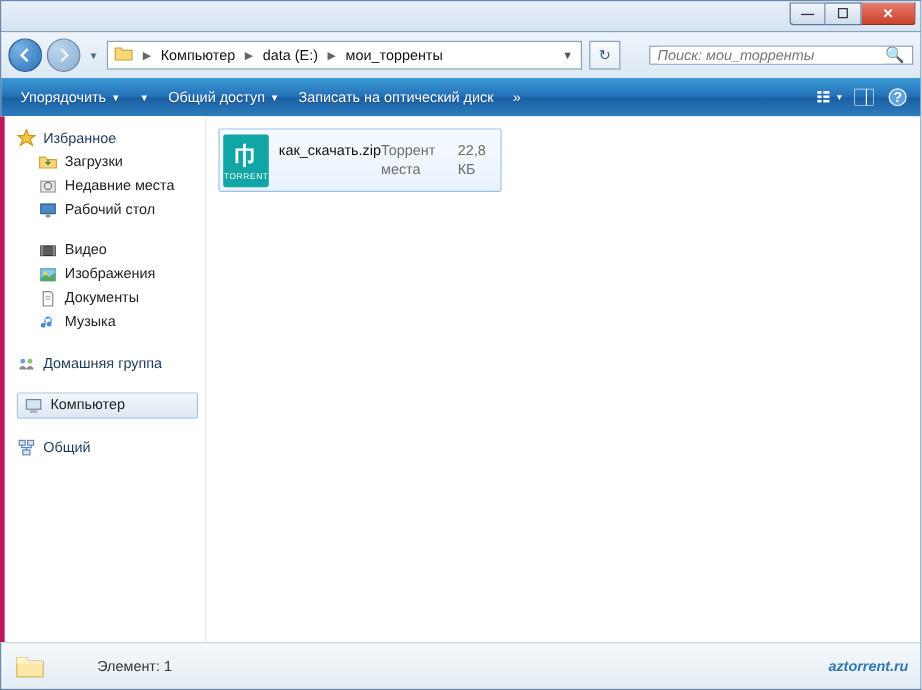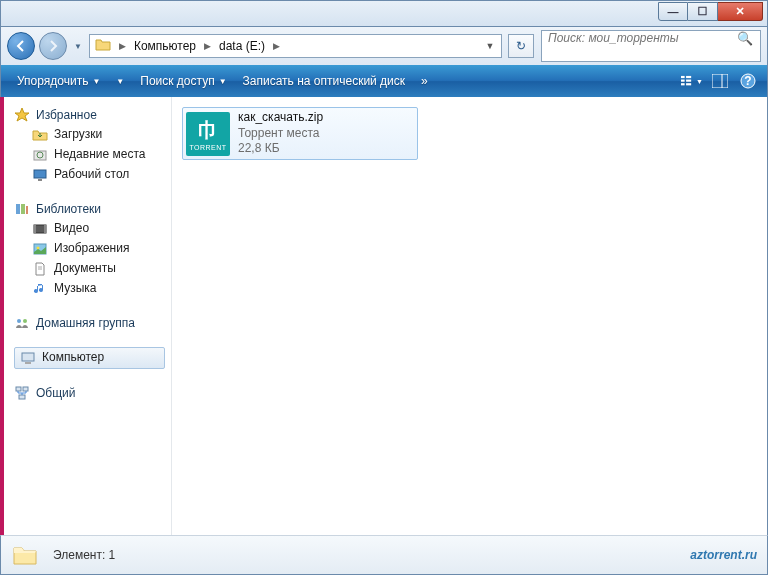--- a/index.html
+++ b/index.html
@@ -17,21 +17,21 @@
 .navbar { height: 38px; background: linear-gradient(#eef4fa, #dde8f4); border-left: 1px solid #6b8aab; border-right: 1px solid #6b8aab; display: flex; align-items: center; padding: 0 6px; gap: 4px; }
 .navbtn { width: 28px; height: 28px; border-radius: 50%; background: radial-gradient(circle at 30% 30%, #7ab3e8, #2a6fb5); border: 1px solid #1d5a95; display: flex; align-items: center; justify-content: center; color: #fff; font-size: 14px; }
 .navbtn.fwd { background: radial-gradient(circle at 30% 30%, #bdd6ed, #8aaed0); border-color: #6b8aab; color: #e0e8f0; }
 .navdrop { width: 14px; height: 18px; display: flex; align-items: center; justify-content: center; color: #4a6a8a; font-size: 8px; }
 .addressbar { flex: 1; height: 24px; background: #fff; border: 1px solid #8aa3bc; display: flex; align-items: center; padding: 0 2px; }
 .addr-icon { width: 18px; height: 18px; margin: 0 3px; }
 .crumb { padding: 0 5px; color: #111; cursor: default; height: 100%; display: flex; align-items: center; }
 .crumb-sep { color: #666; font-size: 9px; padding: 0 3px; }
 .addr-drop { width: 18px; text-align: center; color: #555; font-size: 9px; }
 .refresh { width: 26px; height: 24px; border: 1px solid #8aa3bc; background: linear-gradient(#fafcfe,#e8eef5); display: flex; align-items: center; justify-content: center; color: #2a5a8a; font-size: 13px; margin-left: 2px; }
-.searchbox { width: 220px; height: 32px; background: #fff; border: 1px solid #8aa3bc; display: flex; align-items: flex-start; padding: 0 6px; margin-left: 3px; }
+.searchbox { width: 220px; height: 16px; background: #fff; border: 1px solid #8aa3bc; display: flex; align-items: flex-end; padding: 0 6px; margin-left: 20px; }
 .searchbox input { border: none; outline: none; flex: 1; color: #888; font-style: italic; }
 .search-icon { color: #4a7ab0; font-size: 13px; }
 
 
 .toolbar { height: 32px; background: linear-gradient(#3a9ad4, #2470b8 48%, #1a5fa4 52%, #2d7dbe); border-left: 1px solid #6b8aab; border-right: 1px solid #6b8aab; display: flex; align-items: center; padding: 0 8px; color: #fff; }
 .tbtn { padding: 0 8px; display: flex; align-items: center; gap: 4px; height: 100%; cursor: default; text-shadow: 0 1px 1px rgba(0,0,0,0.3); }
 .tbtn .arr { font-size: 8px; }
 .toolbar-right { margin-left: auto; display: flex; align-items: center; gap: 6px; }
 .ticon { width: 22px; height: 22px; display: flex; align-items: center; justify-content: center; font-size: 14px; }
 
@@ -42,26 +42,26 @@
 .navgroup .hdr { display: flex; align-items: center; gap: 6px; color: #1a3a5a; padding: 2px 0; }
 .navgroup .item { display: flex; align-items: flex-start; gap: 6px; padding: 2px 0 2px 18px; color: #222; }
 .navgroup .item.sel { background: linear-gradient(#f3f7fb,#dce8f4); border: 1px solid #a8c5e2; border-radius: 2px; margin-right: 6px; padding-left: 17px; }
 .nav-ico { width: 16px; height: 16px; display: inline-flex; align-items: center; justify-content: center; }
 
 .content { flex: 1; padding: 10px; }
 .file { width: 236px; height: 53px; border: 1px solid #9ac3e8; background: linear-gradient(#f6fbff,#e8f2fc); border-radius: 2px; display: flex; align-items: center; padding: 3px; gap: 8px; }
 .file-ico { width: 44px; height: 44px; background: #12a5a5; border-radius: 2px; display: flex; flex-direction: column; align-items: center; justify-content: center; color: #fff; }
 .file-ico .sym { font-size: 20px; font-weight: bold; }
 .file-ico .lbl { font-size: 7px; letter-spacing: 0.5px; }
-.file-info { display: flex; flex-direction: column; line-height: 1.3; justify-content: center; }
+.file-info { display: flex; line-height: 1.3; justify-content: center; }
 .file-name { color: #111; }
 .file-type, .file-size { color: #6d6d6d; }
 
 
-.statusbar { height: 40px; background: linear-gradient(#f5f9fc, #e4ecf4); border: 1px solid #6b8aab; border-top: 1px solid #cad5e0; display: flex; align-items: center; padding: 0 10px; }
+.statusbar { height: 40px; background: linear-gradient(#f5f9fc, #e4ecf4); border: 1px solid #6b8aab; border-top: 1px solid #cad5e0; display: flex; align-items: center; padding: 0 10px; gap: 28px; }
 .status-ico { width: 28px; height: 28px; margin-right: 14px; }
 .status-text { color: #333; }
 .watermark { margin-left: auto; color: #2f78b0; font-size: 12px; font-style: italic; font-weight: bold; }
 
 
 svg { display: block; }
 </style>
 </head>
 <body>
 
@@ -90,20 +90,21 @@
     <span class="addr-icon">
       <svg width="16" height="16" viewBox="0 0 16 16">
           <path d="M1 3h5l1 2h8v8H1z" fill="#f7d77a" stroke="#c9a83a"></path>
         </svg>
     </span>
     <span class="crumb-sep">▶</span>
     <span class="crumb">Компьютер</span>
     <span class="crumb-sep">▶</span>
     <span class="crumb">data (E:)</span>
     <span class="crumb-sep">▶</span>
+    <span class="crumb">мои_торренты</span>
     <span style="flex:1"></span>
     <span class="addr-drop">▼</span>
   </div>
 
   <div class="refresh">
     <span>↻</span>
   </div>
 
   <div class="searchbox">
     <input type="text" placeholder="Поиск: мои_торренты" style="">
@@ -113,21 +114,21 @@
 
 <div class="toolbar">
   <div class="tbtn">
     <span>Упорядочить</span>
       <span class="arr">▼</span>
   </div>
   <div class="tbtn">
       <span class="arr">▼</span>
   </div>
   <div class="tbtn">
-    <span>Поиск доступ</span>
+    <span>Общий доступ</span>
       <span class="arr">▼</span>
   </div>
   <div class="tbtn">
     <span>Записать на оптический диск</span>
   </div>
   <div class="tbtn">
     <span>»</span>
   </div>
   <div class="toolbar-right">
     <div class="ticon">
@@ -191,30 +192,20 @@
             <svg width="16" height="16" viewBox="0 0 16 16">
               <rect x="2" y="3" width="12" height="8" fill="#4a8ac8" stroke="#2a5a8a"></rect>
               <rect x="6" y="12" width="4" height="2" fill="#888"></rect>
             </svg>
           </span>
         <span>Рабочий стол</span>
       </div>
     </div>
 
     <div class="navgroup">
-      <div class="hdr">
-        <span class="nav-ico">
-            <svg width="16" height="16" viewBox="0 0 16 16">
-              <rect x="2" y="3" width="4" height="10" fill="#6aa3d8"></rect>
-              <rect x="7" y="3" width="4" height="10" fill="#9ac470"></rect>
-              <rect x="12" y="5" width="2" height="8" fill="#d88a6a"></rect>
-            </svg>
-          </span>
-        <span>Библиотеки</span>
-      </div>
       <div class="item">
         <span class="nav-ico">
             <svg width="16" height="16" viewBox="0 0 16 16">
               <rect x="2" y="4" width="12" height="8" fill="#5a5a5a" stroke="#333"></rect>
               <rect x="2" y="4" width="2" height="8" fill="#888"></rect>
               <rect x="12" y="4" width="2" height="8" fill="#888"></rect>
             </svg>
           </span>
         <span>Видео</span>
       </div>

